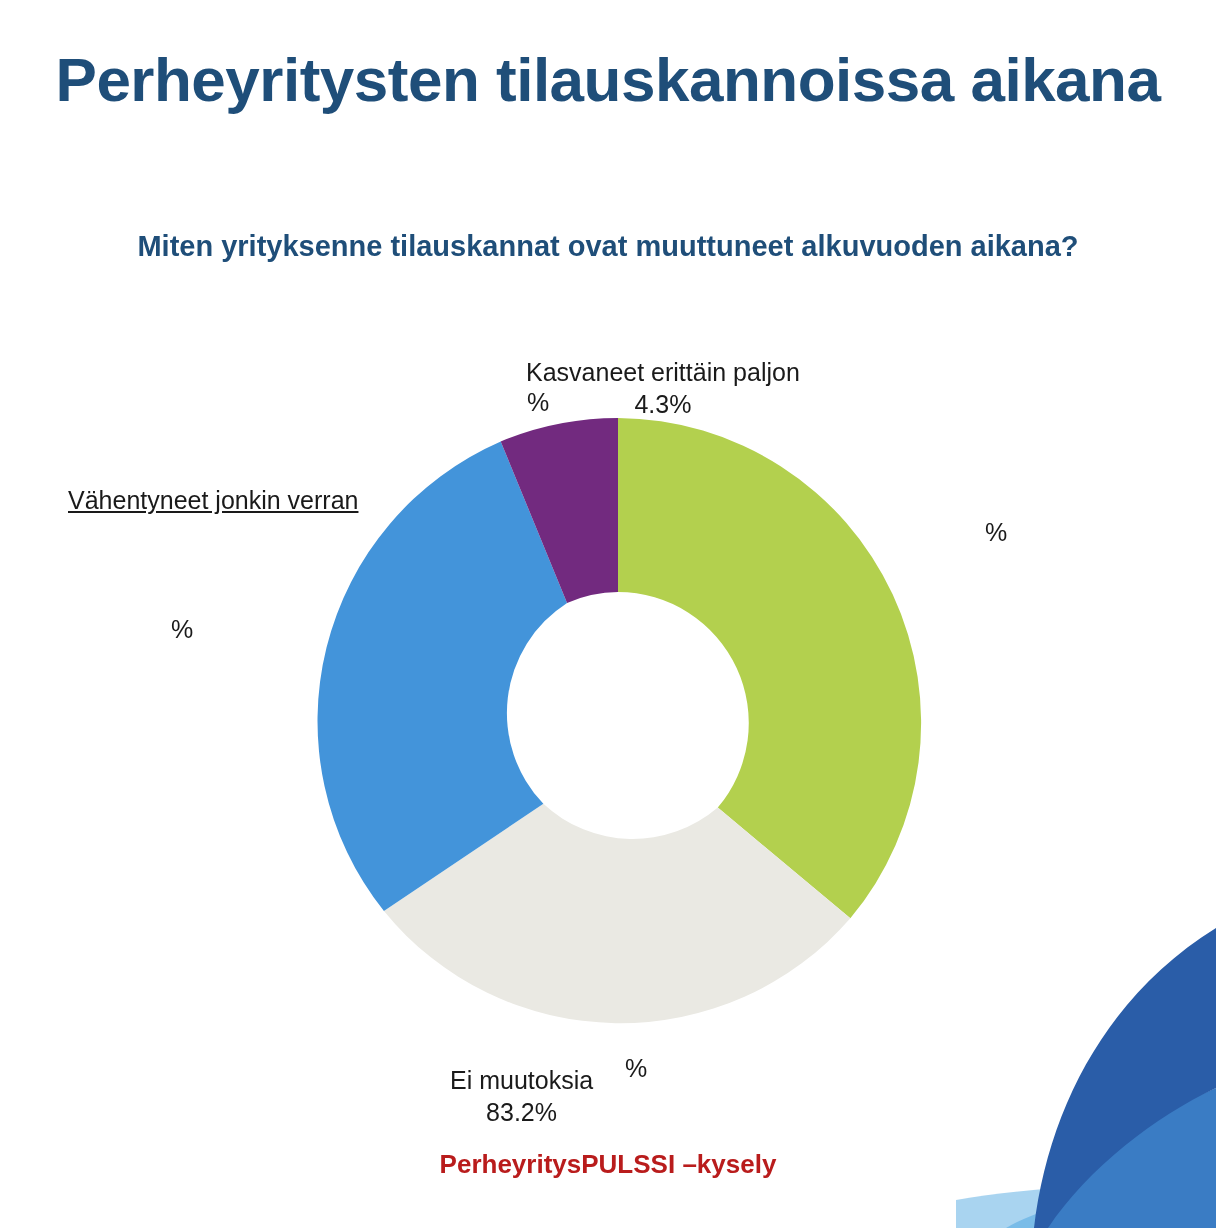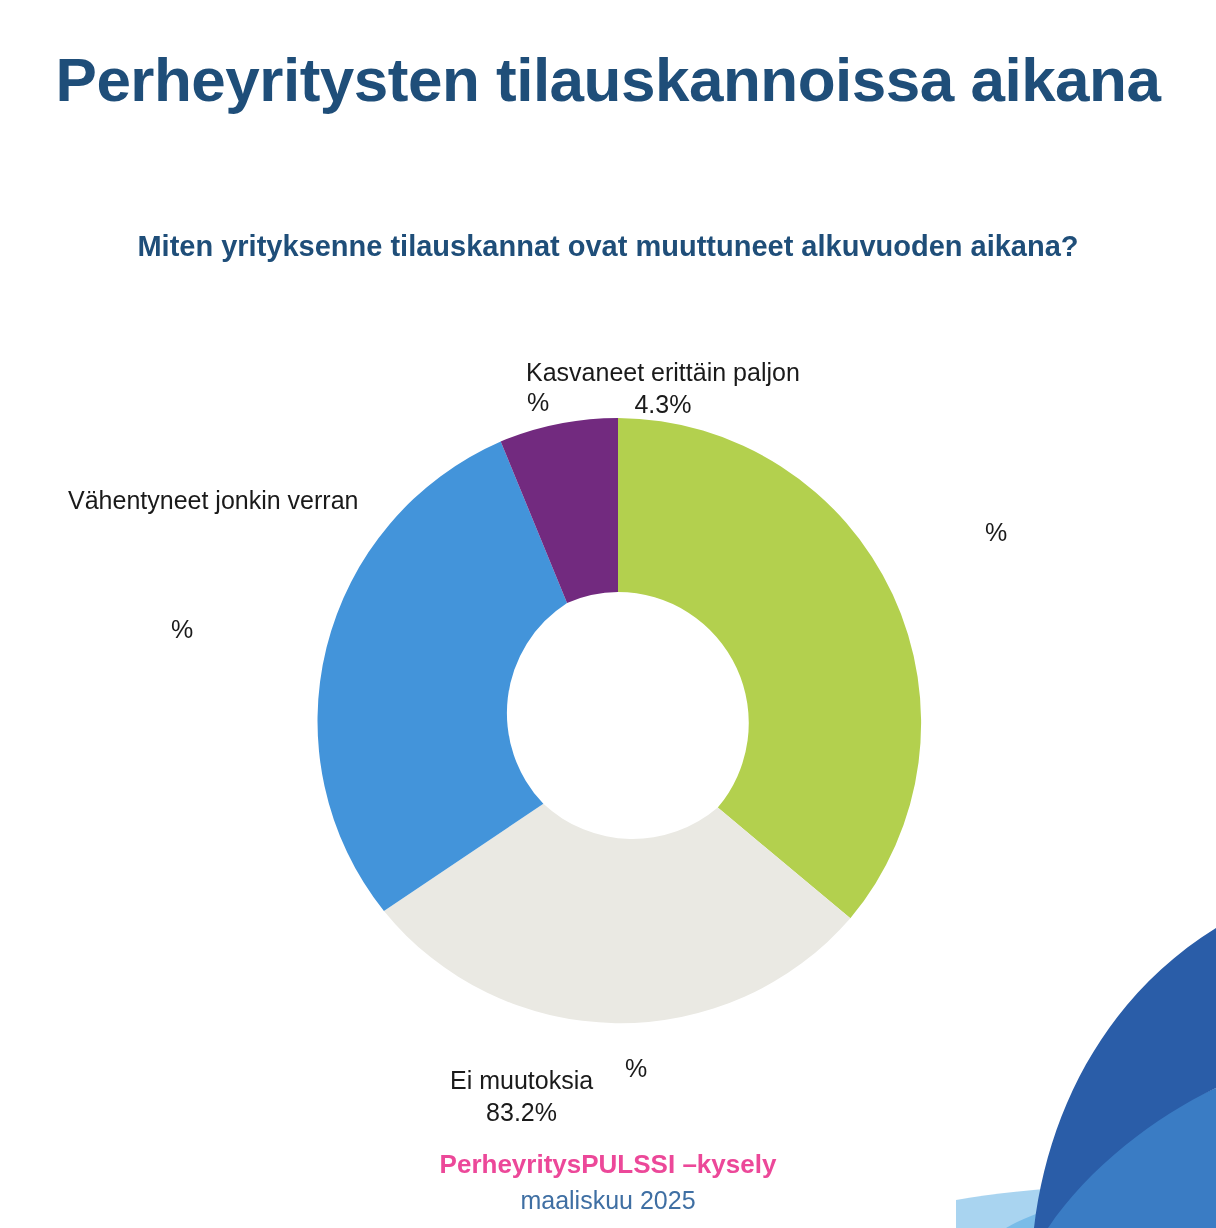--- a/index.html
+++ b/index.html
@@ -121,40 +121,41 @@
   }
   #label-ei-muutoksia {
     left: 450px;
     top: 1064px;
     text-align: center;
   }
   #label-vahentyneet-jonkin-verran {
     left: 68px;
     top: 484px;
     text-align: center;
+    text-decoration: underline;
   }
 
   #stray-pct-top-left   { left: 527px;  top: 388px; }
   #stray-pct-right      { left: 985px;  top: 518px; }
   #stray-pct-left       { left: 171px;  top: 615px; }
   #stray-pct-bottom     { left: 625px;  top: 1054px; }
 
   
   #footer {
     position: absolute;
     left: 0;
     top: 1148px;
     width: 1216px;
     text-align: center;
     z-index: 5;
   }
   #footer-primary {
     font-size: 26px;
     font-weight: bold;
-    color: #ec4899;
+    color: #b91c1c;
     line-height: 1.3;
   }
   #footer-secondary {
     font-size: 25px;
     font-weight: normal;
     color: #3f6fa3;
     line-height: 1.3;
     margin-top: 2px;
   }
 </style>
@@ -215,21 +216,20 @@
     </div>
 
     <div class="stray-pct" id="stray-pct-top-left">%</div>
     <div class="stray-pct" id="stray-pct-right">%</div>
     <div class="stray-pct" id="stray-pct-left">%</div>
     <div class="stray-pct" id="stray-pct-bottom">%</div>
   </div>
 
   <div id="footer">
     <div id="footer-primary">PerheyritysPULSSI –kysely</div>
-    <div id="footer-secondary">maaliskuu 2025</div>
   </div>
 
   <svg id="corner-decoration" viewBox="0 0 260 300">
 
     <path fill="#a9d4f0" d="M 0 272 C 80 258, 180 254, 260 256 L 260 300 L 0 300 Z"></path>
 
     <path fill="#79bce8" d="M 50 300 C 90 276, 170 260, 260 258 L 260 300 Z"></path>
 
     <path fill="#3a7cc4" d="M 78 300 C 140 228, 205 182, 260 160 L 260 300 Z"></path>
 

